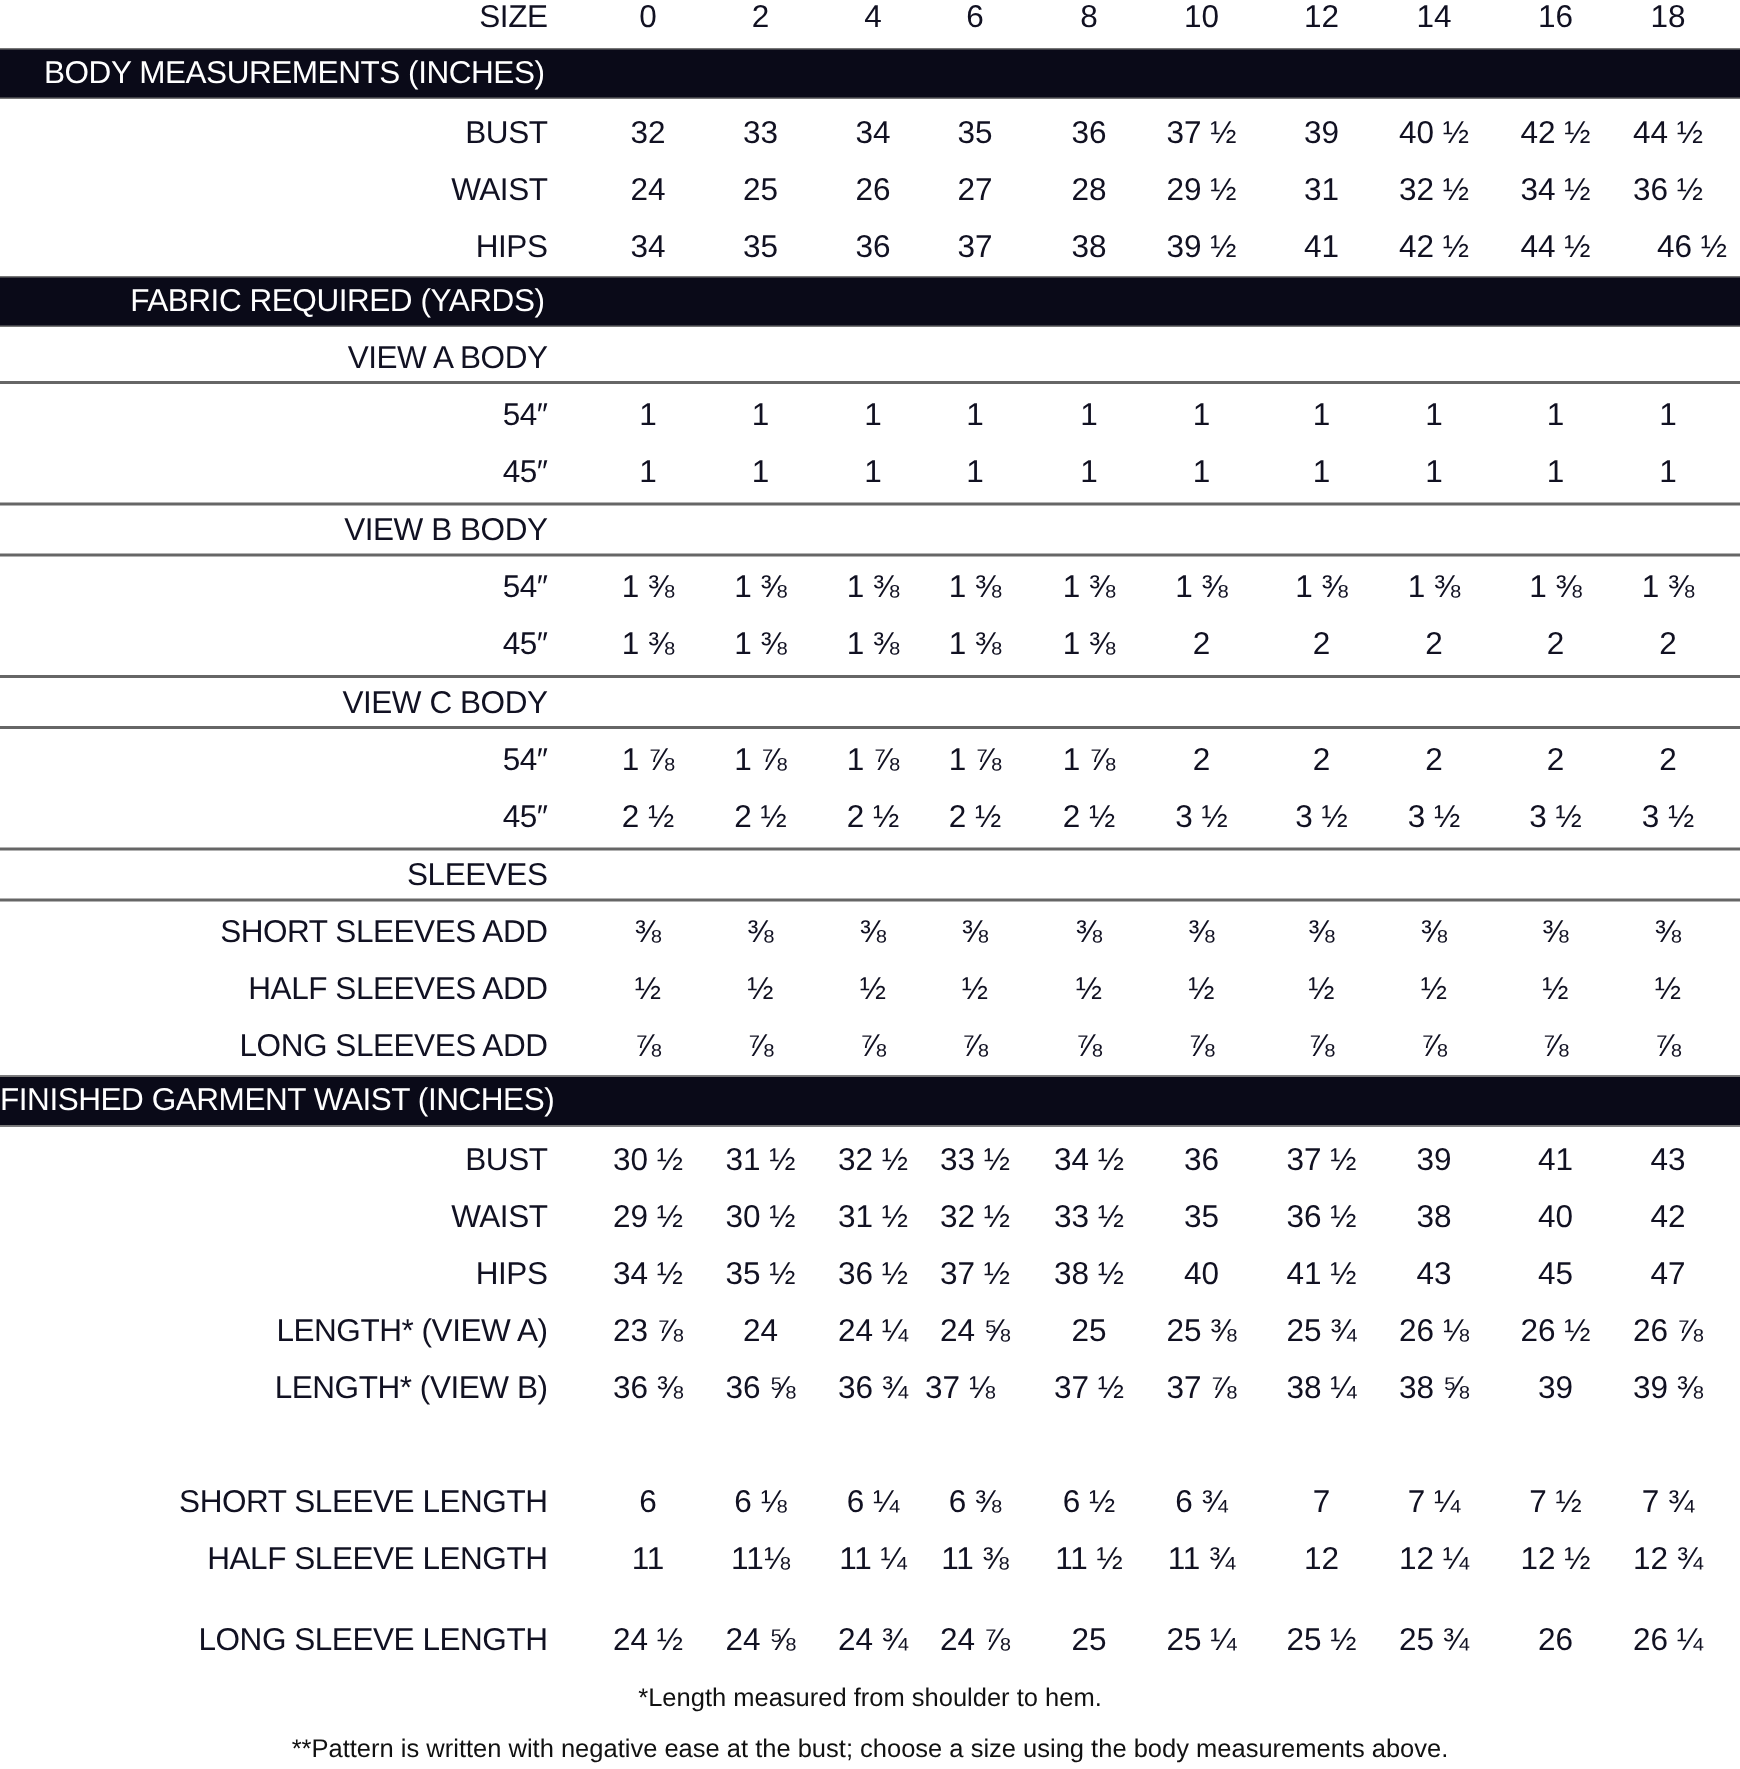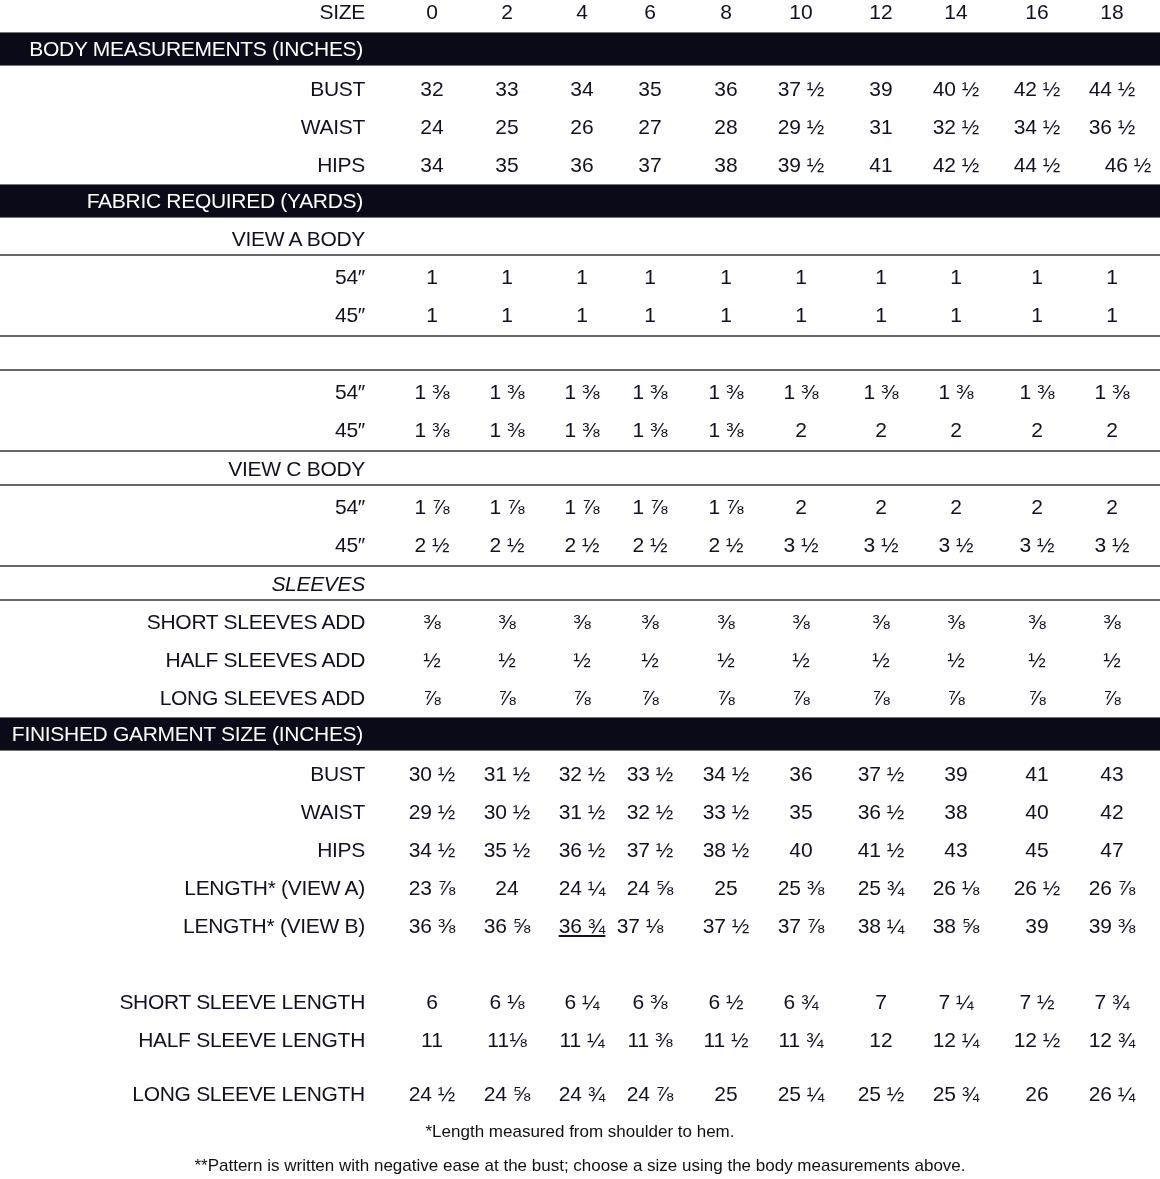--- a/index.html
+++ b/index.html
@@ -118,20 +118,23 @@
       <div class="cell" style="left: 582px;">1</div>
       <div class="cell" style="left: 650px;">1</div>
       <div class="cell" style="left: 726px;">1</div>
       <div class="cell" style="left: 801px;">1</div>
       <div class="cell" style="left: 881px;">1</div>
       <div class="cell" style="left: 956px;">1</div>
       <div class="cell" style="left: 1037px;">1</div>
       <div class="cell" style="left: 1112px;">1</div>
     </div>
     <div class="rule" style="top: 335px;"></div>
+    <div class="row" style="top: 335px;">
+      <div class="lbl">VIEW B BODY</div>
+    </div>
     <div class="rule" style="top: 369px;"></div>
     <div class="row" style="top: 373px;">
       <div class="lbl">54″</div>
       <div class="cell" style="left: 432px;">1 ⅜</div>
       <div class="cell" style="left: 507px;">1 ⅜</div>
       <div class="cell" style="left: 582px;">1 ⅜</div>
       <div class="cell" style="left: 650px;">1 ⅜</div>
       <div class="cell" style="left: 726px;">1 ⅜</div>
       <div class="cell" style="left: 801px;">1 ⅜</div>
       <div class="cell" style="left: 881px;">1 ⅜</div>
@@ -177,21 +180,21 @@
       <div class="cell" style="left: 582px;">2 ½</div>
       <div class="cell" style="left: 650px;">2 ½</div>
       <div class="cell" style="left: 726px;">2 ½</div>
       <div class="cell" style="left: 801px;">3 ½</div>
       <div class="cell" style="left: 881px;">3 ½</div>
       <div class="cell" style="left: 956px;">3 ½</div>
       <div class="cell" style="left: 1037px;">3 ½</div>
       <div class="cell" style="left: 1112px;">3 ½</div>
     </div>
     <div class="rule" style="top: 565px;"></div>
-    <div class="row" style="top: 565px; font-style: italic;">
+    <div class="row" style="top: 565px;">
       <div class="lbl">SLEEVES</div>
     </div>
     <div class="rule" style="top: 599px;"></div>
     <div class="row" style="top: 603px;">
       <div class="lbl">SHORT SLEEVES ADD</div>
       <div class="cell" style="left: 432px;">⅜</div>
       <div class="cell" style="left: 507px;">⅜</div>
       <div class="cell" style="left: 582px;">⅜</div>
       <div class="cell" style="left: 650px;">⅜</div>
       <div class="cell" style="left: 726px;">⅜</div>
@@ -221,21 +224,21 @@
       <div class="cell" style="left: 582px;">⅞</div>
       <div class="cell" style="left: 650px;">⅞</div>
       <div class="cell" style="left: 726px;">⅞</div>
       <div class="cell" style="left: 801px;">⅞</div>
       <div class="cell" style="left: 881px;">⅞</div>
       <div class="cell" style="left: 956px;">⅞</div>
       <div class="cell" style="left: 1037px;">⅞</div>
       <div class="cell" style="left: 1112px;">⅞</div>
     </div>
     <div class="band" style="top: 717px;">
-      <div class="lbl">FINISHED GARMENT SIZE (INCHES)</div>
+      <div class="lbl">FINISHED GARMENT WAIST (INCHES)</div>
     </div>
     <div class="row" style="top: 755px;">
       <div class="lbl">BUST</div>
       <div class="cell" style="left: 432px;">30 ½</div>
       <div class="cell" style="left: 507px;">31 ½</div>
       <div class="cell" style="left: 582px;">32 ½</div>
       <div class="cell" style="left: 650px;">33 ½</div>
       <div class="cell" style="left: 726px;">34 ½</div>
       <div class="cell" style="left: 801px;">36</div>
       <div class="cell" style="left: 881px;">37 ½</div>
@@ -279,21 +282,21 @@
       <div class="cell" style="left: 801px;">25 ⅜</div>
       <div class="cell" style="left: 881px;">25 ¾</div>
       <div class="cell" style="left: 956px;">26 ⅛</div>
       <div class="cell" style="left: 1037px;">26 ½</div>
       <div class="cell" style="left: 1112px;">26 ⅞</div>
     </div>
     <div class="row" style="top: 907px;">
       <div class="lbl">LENGTH* (VIEW B)</div>
       <div class="cell" style="left: 432px;">36 ⅜</div>
       <div class="cell" style="left: 507px;">36 ⅝</div>
-      <div class="cell" style="left: 582px; text-decoration: underline;">36 ¾</div>
+      <div class="cell" style="left: 582px;">36 ¾</div>
       <div class="cell" style="left: 640px;">37 ⅛</div>
       <div class="cell" style="left: 726px;">37 ½</div>
       <div class="cell" style="left: 801px;">37 ⅞</div>
       <div class="cell" style="left: 881px;">38 ¼</div>
       <div class="cell" style="left: 956px;">38 ⅝</div>
       <div class="cell" style="left: 1037px;">39</div>
       <div class="cell" style="left: 1112px;">39 ⅜</div>
     </div>
     <div class="row" style="top: 983px;">
       <div class="lbl">SHORT SLEEVE LENGTH</div>

